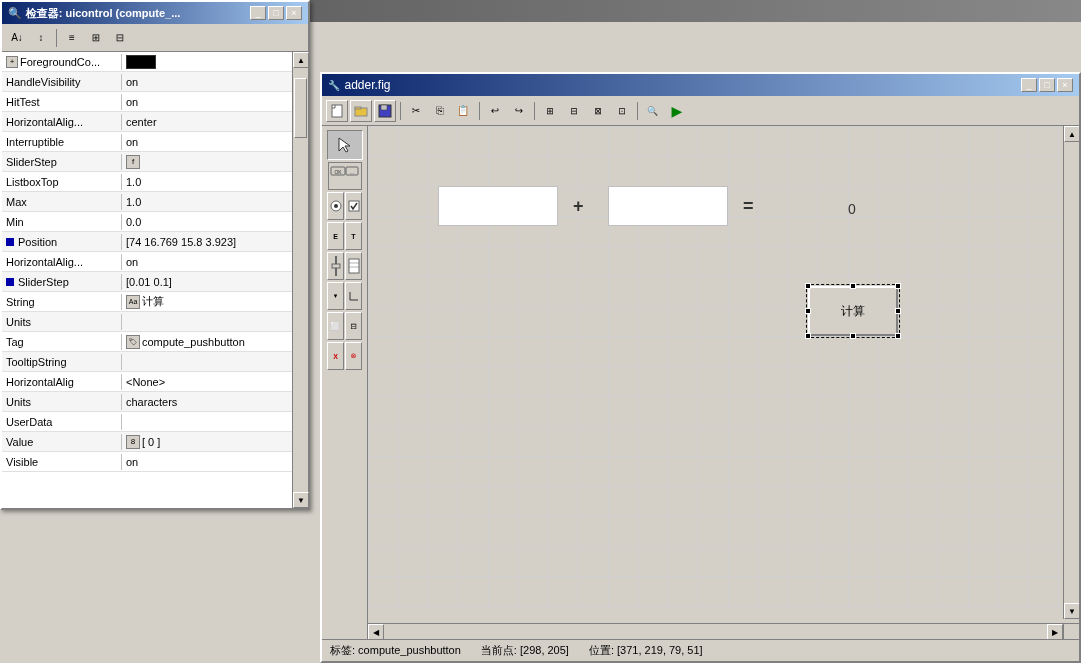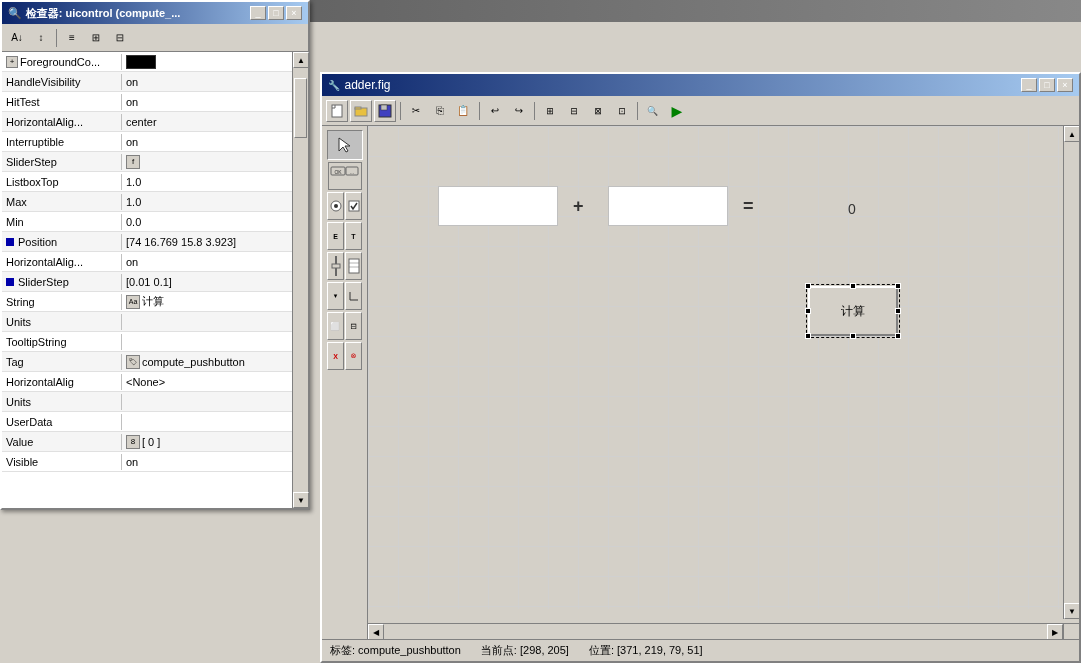--- a/index.html
+++ b/index.html
@@ -483,45 +483,49 @@
         <span>计算</span>
         <div class="prop-pencil">✏</div>
       </div>
     </div>
 
     <div class="prop-row">
       <div class="prop-name">Units</div>
     </div>
 
     <div class="prop-row">
-      <div class="prop-name">TooltipString</div>
-      <div class="prop-value">
-        <div class="prop-pencil">✏</div>
-      </div>
-    </div>
-
-    <div class="prop-row">
       <div class="prop-name">Tag</div>
       <div class="prop-value">
         <div class="prop-icon-small" style="font-size:7px;">🏷</div>
         <span>compute_pushbutton</span>
         <div class="prop-pencil">✏</div>
       </div>
     </div>
 
     <div class="prop-row">
+      <div class="prop-name">TooltipString</div>
+      <div class="prop-value">
+        <div class="prop-pencil">✏</div>
+      </div>
+    </div>
+
+    <div class="prop-row">
       <div class="prop-name">HorizontalAlig</div>
       <div class="prop-value">
         <span>&lt;None&gt;</span>
         <div class="prop-dropdown">▼</div>
       </div>
     </div>
 
     <div class="prop-row">
       <div class="prop-name">Units</div>
+      <div class="prop-value">
+        <span>characters</span>
+        <div class="prop-dropdown">▼</div>
+      </div>
     </div>
 
     <div class="prop-row">
       <div class="prop-name">UserData</div>
     </div>
 
     <div class="prop-row">
       <div class="prop-name">Value</div>
       <div class="prop-value">
         <div class="prop-icon-small" style="font-size:8px;">8</div>

